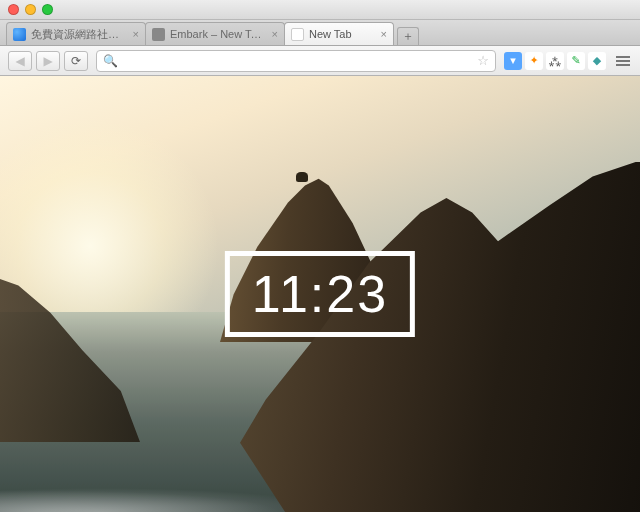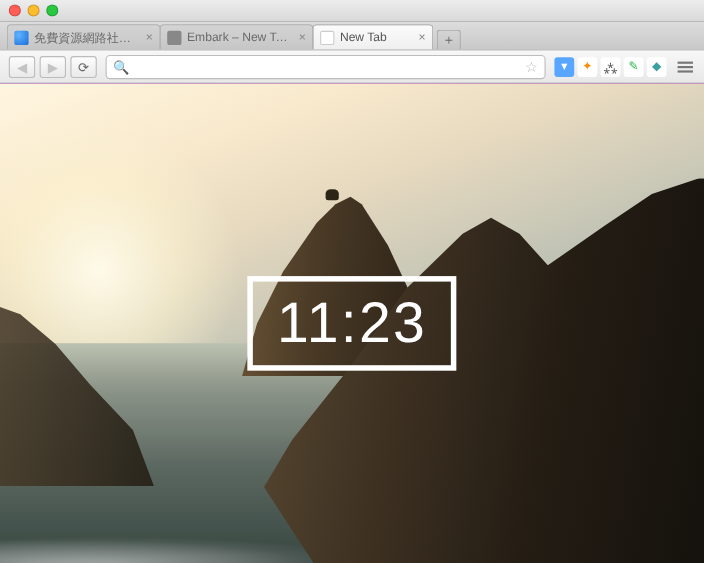--- a/index.html
+++ b/index.html
@@ -23,21 +23,21 @@
   .navbtns { display: flex; gap: 4px; }
   .btn { width: 24px; height: 20px; border: 1px solid #bcbcbc; background: linear-gradient(#fdfdfd,#e9e9e9); border-radius: 3px; display: flex; align-items: center; justify-content: center; color: #666; font-size: 12px; }
   .btn.disabled { color: #c3c3c3; }
   .omnibox { flex: 1; height: 22px; background: #fff; border: 1px solid #bdbdbd; border-radius: 4px; display: flex; align-items: center; padding: 0 6px; gap: 5px; font-size: 12px; color: #999; }
   .omnibox .mag { color: #9a9a9a; font-size: 12px; }
   .omnibox .star { margin-left: auto; color: #bbb; font-size: 13px; }
   .ext { display: flex; gap: 3px; align-items: center; }
   .ext .e { width: 18px; height: 18px; border-radius: 3px; display: flex; align-items: center; justify-content: center; font-size: 11px; }
   .menu { width: 18px; height: 16px; display: flex; flex-direction: column; justify-content: center; gap: 2px; padding: 0 2px; }
   .menu span { height: 2px; background: #777; }
-  .content { flex: 1; position: relative; overflow: hidden; background: #a21caf; }
+  .content { flex: 1; position: relative; overflow: hidden; background: #404040; }
   .bg { position: absolute; inset: 0; }
   .sky { position: absolute; inset: 0; background: linear-gradient(160deg, #fff6e0 0%, #f8e9cc 18%, #e6d9bf 32%, #c6c6b6 48%, #a9b5ac 62%, #8aa09a 78%, #6f8b87 100%); }
   .sun { position: absolute; left: -40px; top: 40px; width: 260px; height: 260px; background: radial-gradient(circle, rgba(255,252,235,.95) 0%, rgba(255,246,210,.5) 40%, rgba(255,246,210,0) 70%); }
   .sea { position: absolute; left: 0; right: 0; bottom: 0; height: 200px; background: linear-gradient(#b9bfae 0%, #8d9489 20%, #5e6a63 55%, #3b4844 100%); filter: contrast(1.05); }
   .wave { position: absolute; left: 0; bottom: 0; width: 52%; height: 110px; background:
     radial-gradient(120% 40px at 30% 100%, rgba(255,255,255,.35), rgba(255,255,255,0) 60%),
     radial-gradient(120% 36px at 12% 100%, rgba(255,255,255,.28), rgba(255,255,255,0) 60%); }
   .cliff { position: absolute; background: #2a2219; }
   .cliff.main { right: -30px; bottom: -10px; width: 430px; height: 360px; clip-path: polygon(12% 100%, 0% 78%, 6% 66%, 18% 48%, 30% 28%, 42% 14%, 48% 10%, 54% 14%, 60% 22%, 72% 12%, 82% 4%, 92% 0%, 100% 0%, 100% 100%); background: linear-gradient(100deg,#5a4a33 0%, #3e3122 30%, #241d14 60%, #120f0b 100%); }
   .cliff.peak { right: 250px; bottom: 170px; width: 170px; height: 170px; clip-path: polygon(0% 100%, 8% 72%, 22% 44%, 40% 18%, 50% 8%, 58% 4%, 64% 8%, 78% 30%, 92% 60%, 100% 100%); background: linear-gradient(95deg,#6a5436 0%, #4a3a26 40%, #2a2117 100%); }

